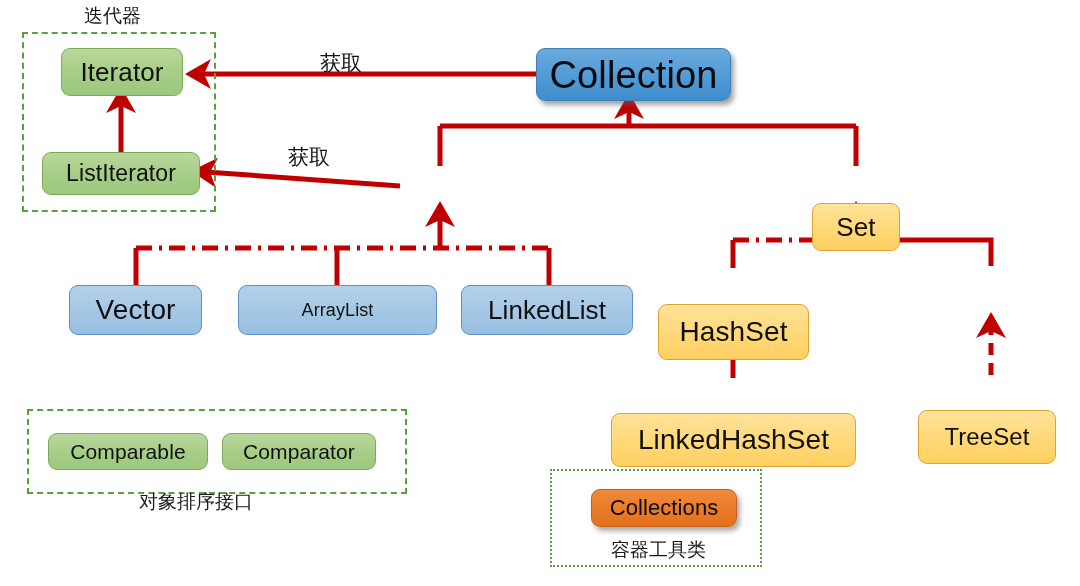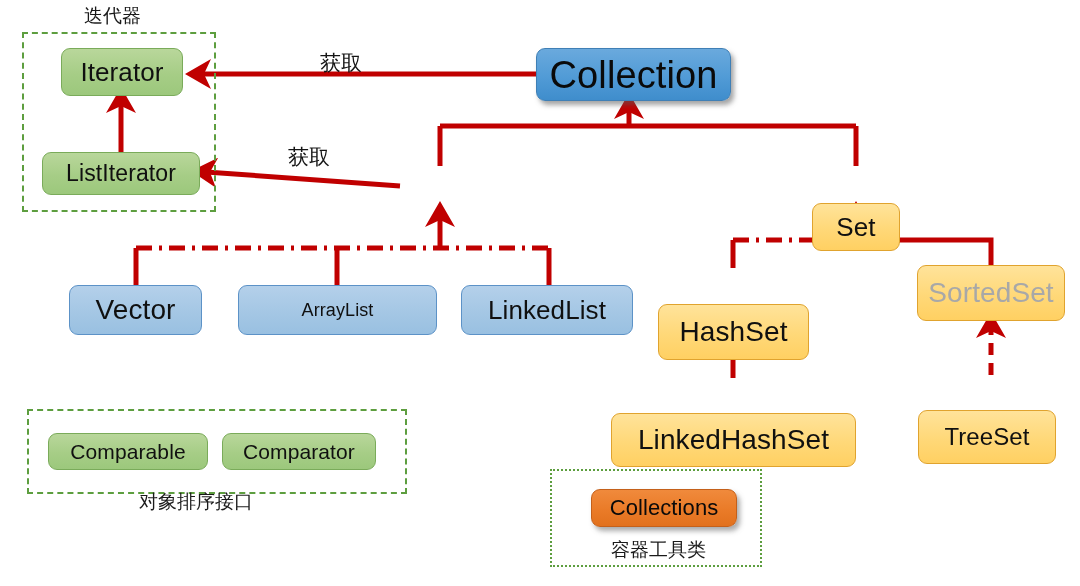--- a/index.html
+++ b/index.html
@@ -210,23 +210,20 @@
   </div>
 
   <div class="node n-blue-light" style="left:461px; top:285px; width:172px; height:50px; font-size:26px;">
     <span class="node-label">LinkedList</span>
   </div>
 
   <div class="node n-amber" style="left:658px; top:267px; width:151px; height:56px; font-size:28px;">
     <span class="node-label">HashSet</span>
   </div>
 
-  <div class="node n-amber-muted" style="left:917px; top:265px; width:148px; height:56px; font-size:28px;">
-    <span class="node-label">SortedSet</span>
-  </div>
 
   <div class="node n-amber" style="left:611px; top:376px; width:245px; height:54px; font-size:28px;">
     <span class="node-label">LinkedHashSet</span>
   </div>
 
   <div class="node n-amber" style="left:918px; top:373px; width:138px; height:54px; font-size:24px;">
     <span class="node-label">TreeSet</span>
   </div>
 
   <div class="node n-green" style="left:48px; top:433px; width:160px; height:37px; font-size:21px;">

